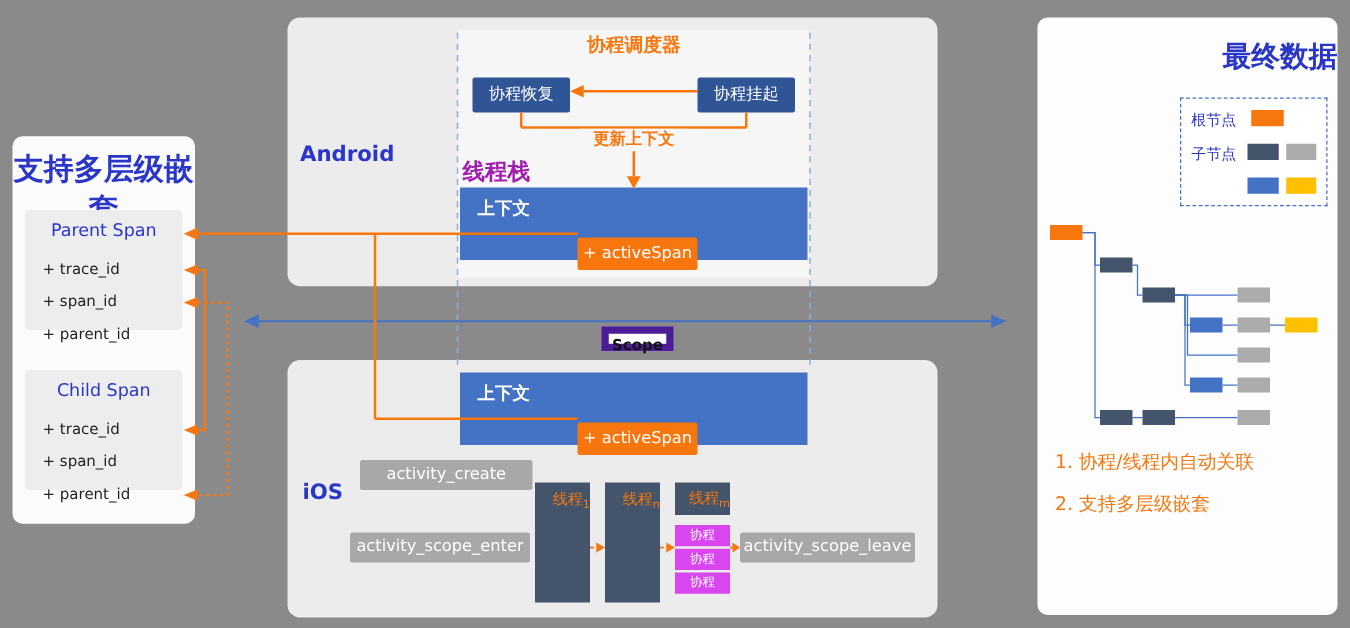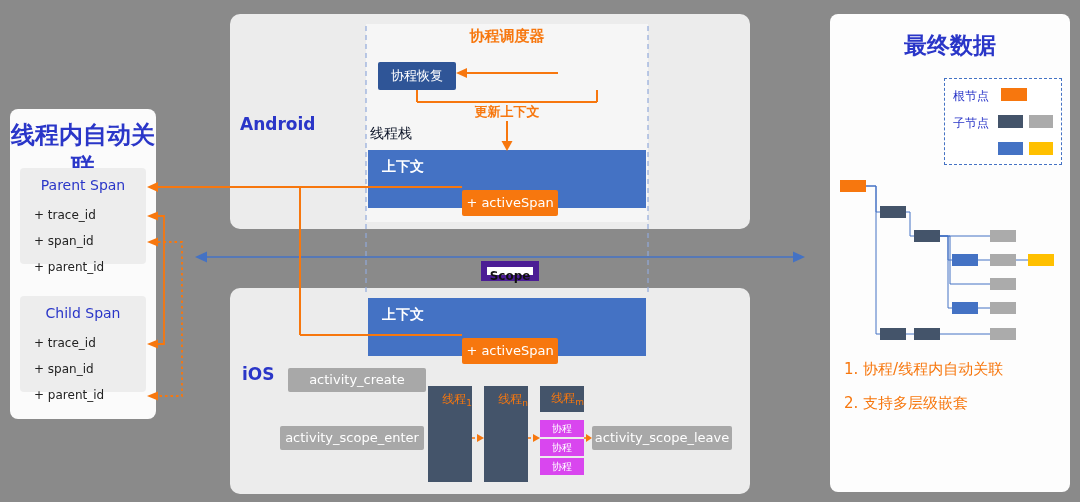--- a/index.html
+++ b/index.html
@@ -19,93 +19,94 @@
   .sb-title { position:absolute; top:9px; left:0; width:100%; text-align:center;
               font-size:14px; color:#2A36C8; }
   .sb-field { position:absolute; left:14px; font-size:12px; color:#222; }
 
   
   .band { position:absolute; background:#F6F6F6; }
   .os-label { position:absolute; font-size:17px; font-weight:bold; color:#2A36C8; }
   .sched-title { position:absolute; text-align:center; font-size:15px; font-weight:bold; color:#F7770E; }
   .dk-btn { position:absolute; width:78px; height:28px; line-height:28px; text-align:center;
             color:#fff; font-size:13px; border-radius:2px; background:#2F5597; }
-  .plain-label { position:absolute; font-size:14px; color:#0f172a; }
+  .plain-label { position:absolute; font-size:18px; color:#a21caf;font-weight:bold; }
   .ctx-bar { position:absolute; width:278px; height:58px; background:#4472C4; }
   .ctx-label { position:absolute; left:14px; top:8px; color:#fff; font-size:14px; font-weight:bold; }
   .aspan { position:absolute; left:94px; top:24px; width:96px; height:26px; line-height:26px;
            text-align:center; color:#fff; font-size:13px; border-radius:2px; background:#F7770E;margin-top:16px; }
   .gray-btn { position:absolute; height:24px; line-height:24px; text-align:center;
               color:#fff; font-size:13px; border-radius:2px; background:#A8A8A8; }
   .thread-col { position:absolute; width:44px; background:#44546A; text-align:right; }
   .thread-label { display:inline-block; margin-top:5px; color:#F7770E; font-size:12px; }
   .thread-label sub { font-size:9px; }
   .coro-block { position:absolute; width:44px; height:17px; line-height:17px; text-align:center;
                 color:#fff; font-size:10px; background:#d946ef; }
 
   
   .float-label { position:absolute; z-index:3; }
   #update-ctx { left:464px; top:103px; width:86px; height:18px; line-height:18px;
                 background:#F6F6F6; color:#F7770E; font-size:13px; font-weight:bold; text-align:center; }
   #scope-label { left:481px; top:261px; width:58px; height:20px; line-height:18px; text-align:center;
                  background:#fff; border:6px solid #4c1d95; color:#111; font-size:12px; font-weight:bold; }
 
   
-  .rp-title { position:absolute; top:16px; left:0; width:100%; text-align:center;
+  .rp-title { position:absolute; top:16px; left:0; width:100%; text-align:right;
               font-size:23px; font-weight:bold; color:#2A36C8; }
   .legend { position:absolute; left:114px; top:64px; width:118px; background:#fff;
             border:1px dashed #4472C4; padding:4px 0; }
   .lrow { display:flex; padding:5px 8px; }
   .llabel { width:42px; font-size:12px; color:#2A36C8; }
   .sw { width:26px; height:13px; margin-left:6px; }
   .note { position:absolute; left:14px; font-size:15px; color:#F7770E; }
 
   svg.layer { position:absolute; left:0; top:0; z-index:2; pointer-events:none; }
 </style>
 </head>
 <body>
 
 <div id="canvas">
 
   <div class="panel-white" style="left:10px;top:109px;width:146px;height:310px">
-    <div class="lp-title">线程内自动关联</div>
+    <div class="lp-title">支持多层级嵌套</div>
 
     <div class="span-box" style="left:10px;top:59px">
       <div class="sb-title">Parent Span</div>
       <div class="sb-field" style="top:40px">+ trace_id</div>
       <div class="sb-field" style="top:66px">+ span_id</div>
       <div class="sb-field" style="top:92px">+ parent_id</div>
     </div>
 
     <div class="span-box" style="left:10px;top:187px">
       <div class="sb-title">Child Span</div>
       <div class="sb-field" style="top:40px">+ trace_id</div>
       <div class="sb-field" style="top:66px">+ span_id</div>
       <div class="sb-field" style="top:92px">+ parent_id</div>
     </div>
   </div>
 
   <div class="panel-gray" style="left:230px;top:14px;width:520px;height:215px">
     <div class="band" style="left:136px;top:10px;width:282px;height:198px"></div>
     <div class="sched-title" style="left:136px;top:13px;width:282px">协程调度器</div>
     <div class="dk-btn" style="left:148px;top:48px">协程恢复</div>
+    <div class="dk-btn" style="left:328px;top:48px">协程挂起</div>
     <div class="os-label" style="left:10px;top:100px">Android</div>
     <div class="plain-label" style="left:140px;top:111px">线程栈</div>
     <div class="ctx-bar" style="left:138px;top:136px">
       <div class="ctx-label">上下文</div>
       <div class="aspan">+ activeSpan</div>
     </div>
   </div>
 
   <div class="panel-gray" style="left:230px;top:288px;width:520px;height:206px">
     <div class="ctx-bar" style="left:138px;top:10px">
       <div class="ctx-label">上下文</div>
       <div class="aspan">+ activeSpan</div>
     </div>
-    <div class="os-label" style="left:12px;top:76px">iOS</div>
+    <div class="os-label" style="left:12px;top:96px">iOS</div>
 
     <div class="gray-btn" style="left:58px;top:80px;width:138px">activity_create</div>
     <div class="gray-btn" style="left:50px;top:138px;width:144px">activity_scope_enter</div>
     <div class="gray-btn" style="left:362px;top:138px;width:140px">activity_scope_leave</div>
 
     <div class="thread-col" style="left:198px;top:98px;height:96px">
       <span class="thread-label"><span>线程</span><sub>1</sub></span>
     </div>
     <div class="thread-col" style="left:254px;top:98px;height:96px">
       <span class="thread-label"><span>线程</span><sub>n</sub></span>

